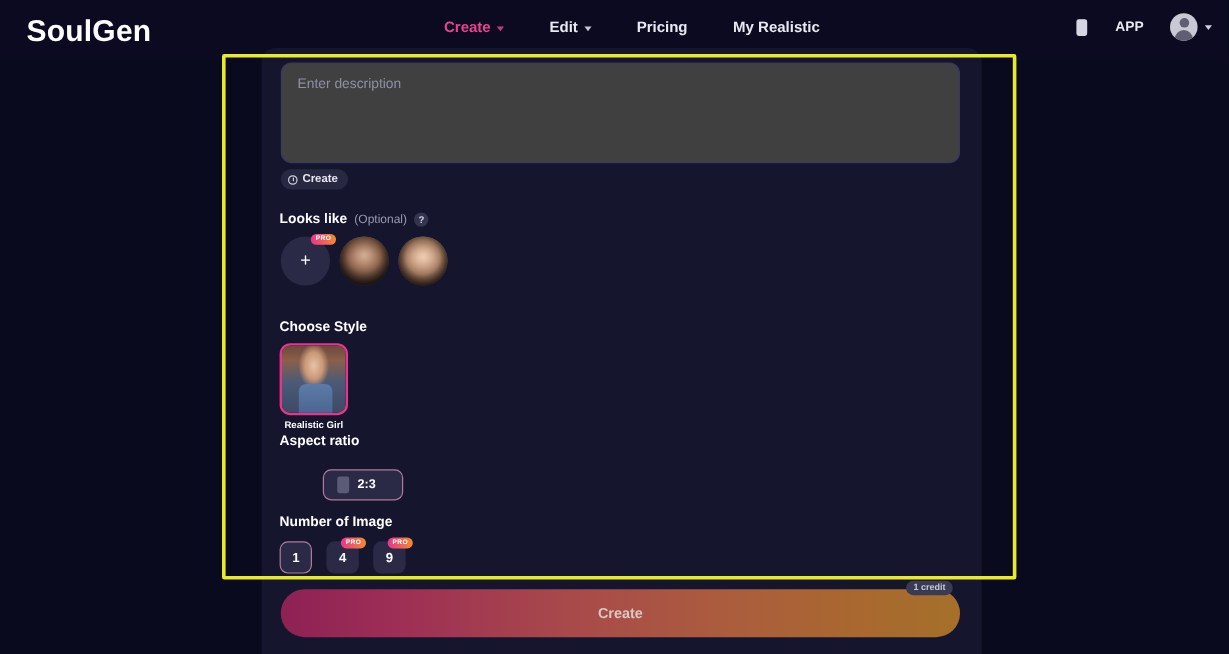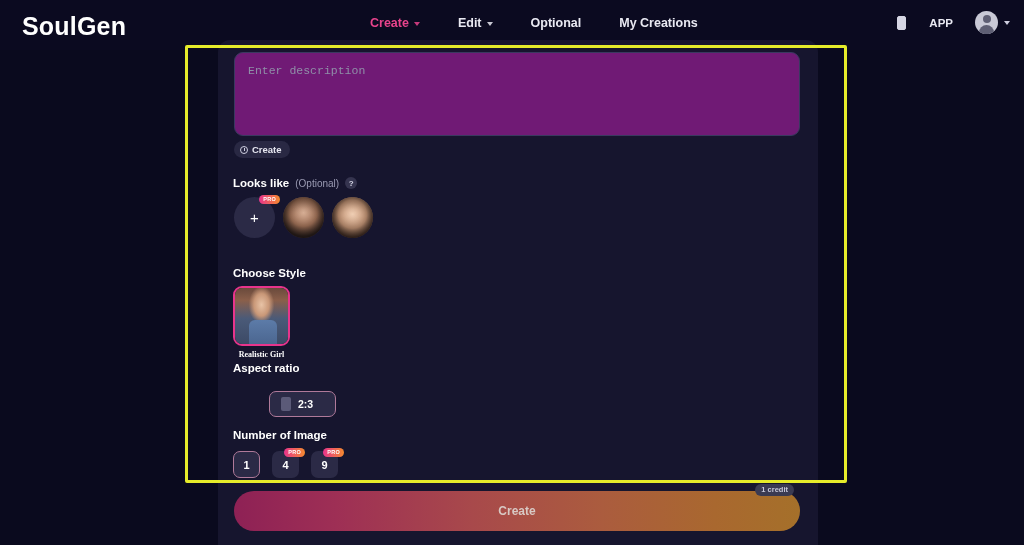--- a/index.html
+++ b/index.html
@@ -148,24 +148,23 @@
     z-index: 40;
   }
 
   
   .desc-box {
     position: absolute;
     left: 234px;
     top: 52px;
     width: 566px;
     height: 84px;
-    background: #701a75;
+    background: #404040;
     border: 1px solid #3a3960;
     border-radius: 9px;
-    font-family: Liberation Mono, monospace;
   }
 
   .desc-placeholder {
     position: absolute;
     left: 13px;
     top: 11px;
     color: #8f8fa8;
     font-size: 11.5px;
   }
 
@@ -284,21 +283,20 @@
     box-shadow: inset 0 -8px 14px rgba(0,0,0,.5), inset 0 6px 10px rgba(0,0,0,.35);
   }
 
   
   .style-row {
     position: absolute;
     left: 233px;
     top: 286px;
     display: flex;
     gap: 10px;
-    font-family: Liberation Serif, serif;
   }
 
   .style-card { width: 57px; }
 
   .style-thumb {
     width: 57px; height: 60px;
     border-radius: 9px;
     position: relative;
     overflow: hidden;
   }
@@ -461,24 +459,24 @@
   <div class="nav">
     <div class="nav-item active">
       <span>Create</span>
       <span class="caret"></span>
     </div>
     <div class="nav-item">
       <span>Edit</span>
       <span class="caret"></span>
     </div>
     <div class="nav-item">
-      <span>Optional</span>
+      <span>Pricing</span>
     </div>
     <div class="nav-item">
-      <span>My Creations</span>
+      <span>My Realistic</span>
     </div>
   </div>
 
   <div class="header-right">
     <div class="app-link">
       <span class="phone-icon"></span>
       <span>APP</span>
     </div>
     <div class="avatar-wrap">
       <span class="avatar"></span>

